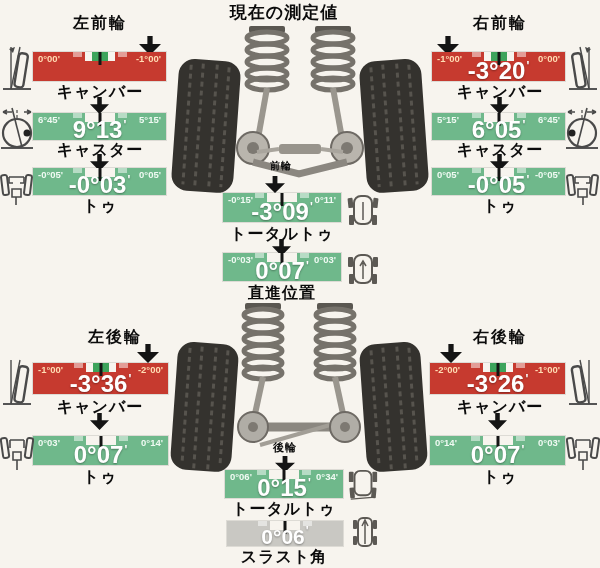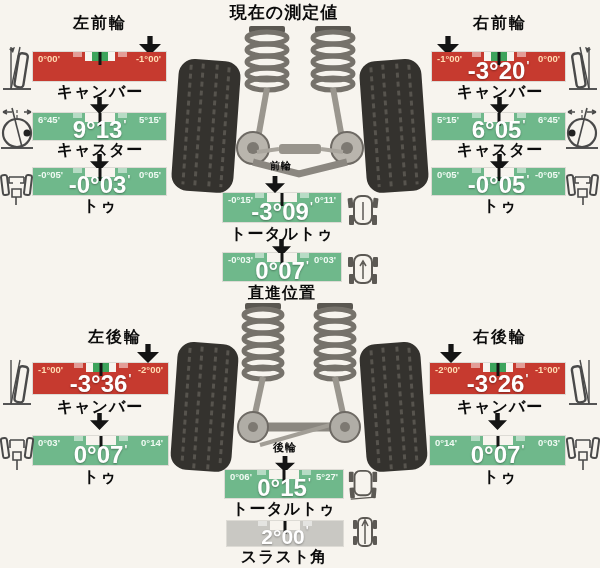--- a/index.html
+++ b/index.html
@@ -294,35 +294,35 @@
       </div>
     <div class="val"><span>0°07</span><span class="tk">'</span></div>
   </div>
   <div class="mlabel" style="left:440px;top:467px;width:120px">トゥ</div>
 
   <div class="mlabel" style="left:252px;top:440px;width:66px;font-size:11px">後輪</div>
   <div class="arrow big" style="left:275px;top:456px;width:20px;height:16px"></div>
 
   <div class="panel green" style="left:225px;top:470px;width:118px;height:28px">
     <span class="rl">0°06'</span>
-    <span class="rr">5°27'</span>
+    <span class="rr">0°34'</span>
     <div class="notch">
         <i class="tick"></i>
       </div>
     <div class="val"><span>0°15</span><span class="tk">'</span></div>
   </div>
   <div class="mlabel" style="left:224px;top:499px;width:120px">トータルトゥ</div>
 
   <div class="panel gray" style="left:227px;top:521px;width:116px;height:25px">
     <span class="rl"></span>
     <span class="rr"></span>
     <div class="notch">
         <i class="tick"></i>
       </div>
-    <div class="val" style="font-size:21px"><span>2°00</span><span class="tk">'</span></div>
+    <div class="val" style="font-size:21px"><span>0°06</span><span class="tk">'</span></div>
   </div>
   <div class="mlabel" style="left:234px;top:547px;width:100px">スラスト角</div>
 
   <div class="cicon" style="left:347px;top:466px">
     <svg width="32" height="36" viewBox="0 0 34 36">
       <rect x="8" y="4" width="18" height="26" rx="6" fill="none" stroke="#5c5954" stroke-width="2"></rect>
       <rect x="2" y="5" width="5" height="11" rx="1" fill="#5c5954"></rect>
       <rect x="27" y="5" width="5" height="11" rx="1" fill="#5c5954"></rect>
       <rect x="3" y="22" width="5" height="11" rx="1" fill="#5c5954" transform="rotate(-5 5 27)"></rect>
       <rect x="26" y="22" width="5" height="11" rx="1" fill="#5c5954" transform="rotate(5 29 27)"></rect>

